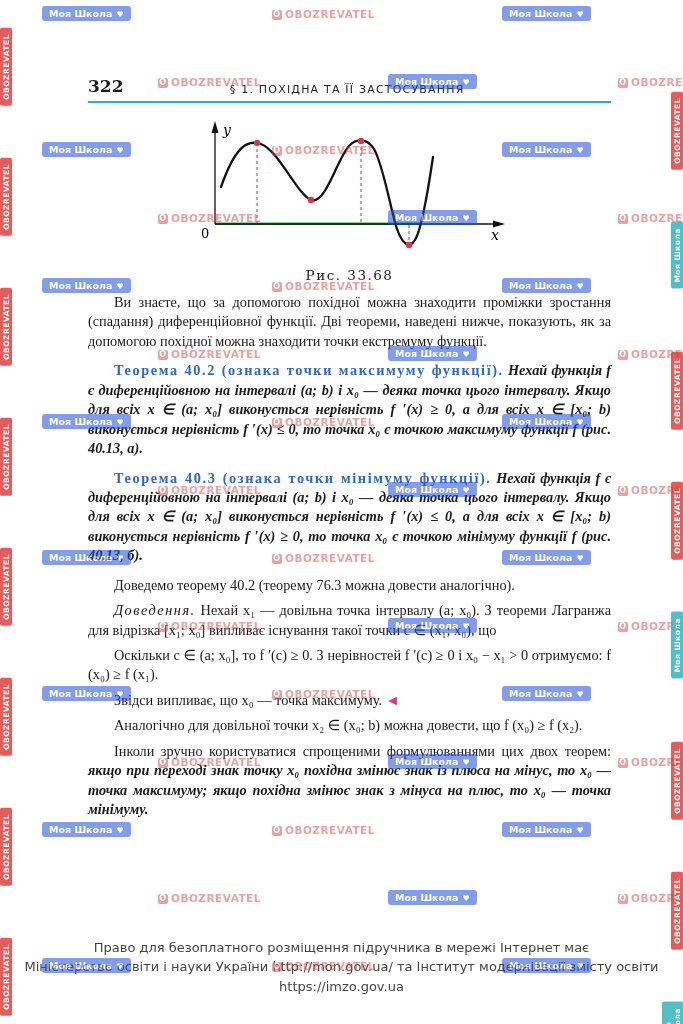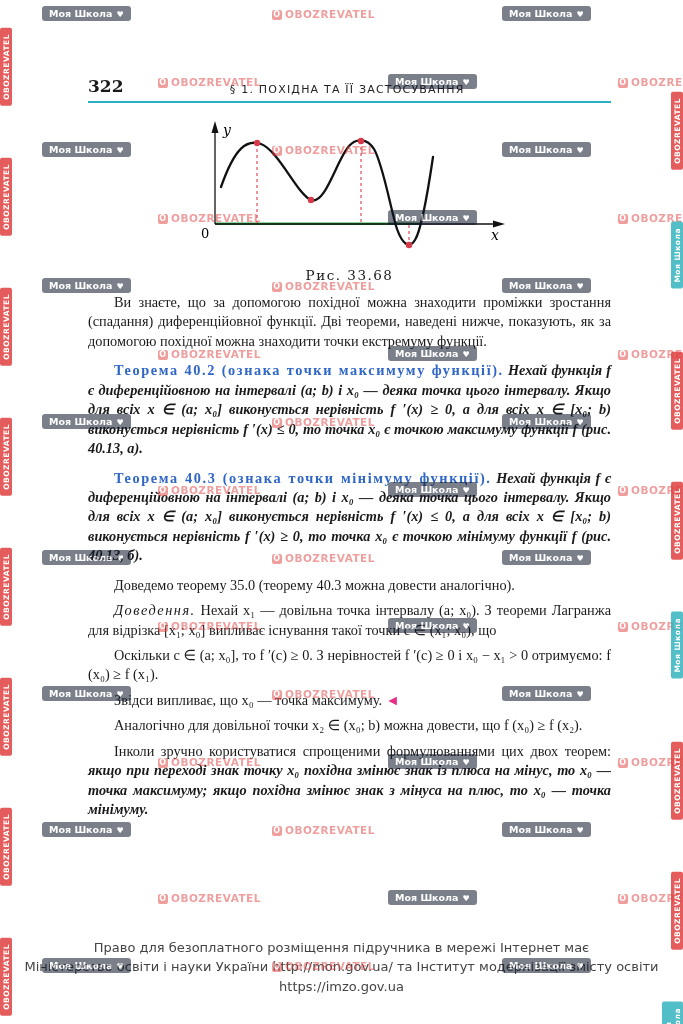--- a/index.html
+++ b/index.html
@@ -74,21 +74,21 @@
     position:absolute; left:0; right:0; bottom:28px;
     text-align:center; font-family:"DejaVu Sans", sans-serif;
     font-size:13px; color:#444; line-height:1.5;
   }
   
   #wm-layer{
     position:absolute; inset:0; pointer-events:none; z-index:5;
   }
   .wm-school{
     position:absolute;
-    background:#0f172a; color:#fff;
+    background:#1d4ed8; color:#fff;
     font-family:"DejaVu Sans", sans-serif;
     font-size:9.5px; font-weight:bold;
     padding:2px 7px; border-radius:3px;
     opacity:0.55; white-space:nowrap;
   }
   .wm-school .heart{ margin-left:4px; font-size:8px; }
   .wm-oboz{
     position:absolute;
     color:#e04040;
     font-family:"DejaVu Sans", sans-serif;
@@ -167,21 +167,21 @@
       <p class="indent">Ви знаєте, що за допомогою похідної можна знаходити проміжки зростання (спадання) диференційовної функції. Дві теореми, наведені нижче, показують, як за допомогою похідної можна знаходити точки екстремуму функції.</p>
 
       <p class="indent theorem">
         <span class="thm-title">Теорема 40.2 (ознака точки максимуму функції).</span><span class="thm-body"> Нехай функція f є диференційовною на інтервалі (a; b) і x₀ — деяка точка цього інтервалу. Якщо для всіх x ∈ (a; x₀] виконується нерівність f ′(x) ≥ 0, а для всіх x ∈ [x₀; b) виконується нерівність f ′(x) ≤ 0, то точка x₀ є точкою максимуму функції f (рис. 40.13, а).</span>
       </p>
 
       <p class="indent theorem">
         <span class="thm-title">Теорема 40.3 (ознака точки мінімуму функції).</span><span class="thm-body"> Нехай функція f є диференційовною на інтервалі (a; b) і x₀ — деяка точка цього інтервалу. Якщо для всіх x ∈ (a; x₀] виконується нерівність f ′(x) ≤ 0, а для всіх x ∈ [x₀; b) виконується нерівність f ′(x) ≥ 0, то точка x₀ є точкою мінімуму функції f (рис. 40.13, б).</span>
       </p>
 
-      <p class="indent">Доведемо теорему 35.0 (теорему 40.3 можна довести аналогічно).</p>
+      <p class="indent">Доведемо теорему 40.2 (теорему 76.3 можна довести аналогічно).</p>
 
       <p class="indent">
         <span class="proof-label">Доведення.</span><span> Нехай x₁ — довільна точка інтервалу (a; x₀). З теореми Лагранжа для відрізка [x₁; x₀] випливає існування такої точки c ∈ (x₁; x₀),  що</span>
       </p>
 
 
       <p class="indent">Оскільки c ∈ (a; x₀], то f ′(c) ≥ 0. З нерівностей f ′(c) ≥ 0 і x₀ − x₁ &gt; 0 отримуємо: f (x₀) ≥ f (x₁).</p>
 
       <p class="indent">
         <span>Звідси випливає, що x₀ — точка максимуму. </span><span class="qed">◄</span>

